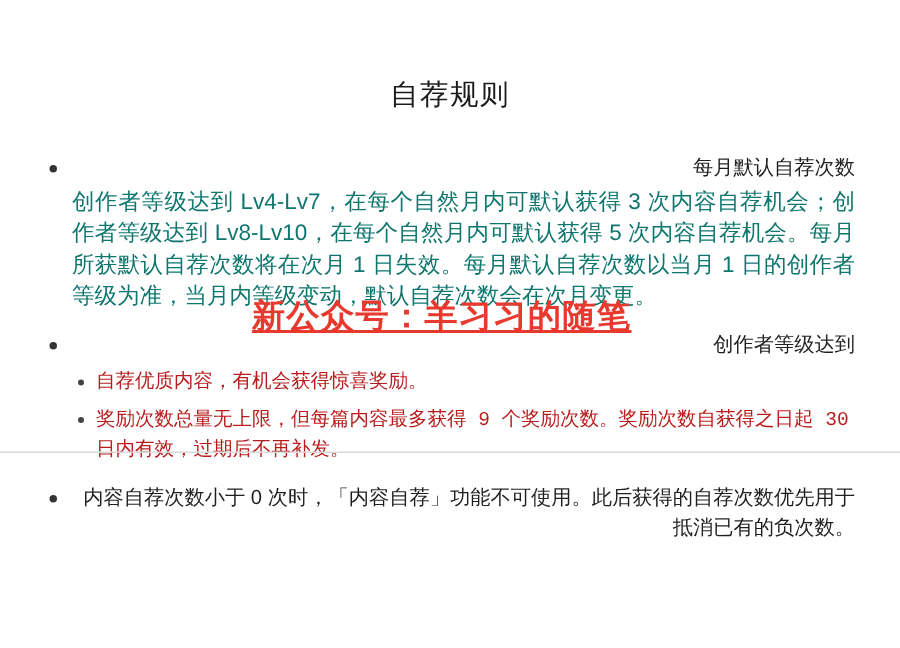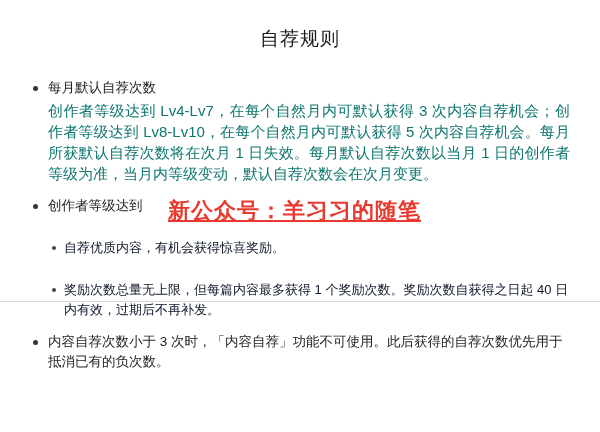--- a/index.html
+++ b/index.html
@@ -13,21 +13,21 @@
     font-family: "Liberation Sans", "DejaVu Sans", sans-serif;
     color: #222222;
     overflow: hidden;
     position: relative;
   }
   .page {
     position: relative;
     width: 600px;
     height: 340px;
     box-sizing: border-box;
-    padding: 18px 30px 0 30px;
+    padding: 42px 30px 0 30px;
   }
   .doc-title {
     text-align: center;
     font-size: 19px;
     color: #1c1c1c;
     letter-spacing: 1px;
     margin: 8px 0 26px 0;
     font-weight: normal;
   }
   ul.lvl1 {
@@ -47,40 +47,42 @@
     top: 8px;
     width: 5px;
     height: 5px;
     background: #333333;
     border-radius: 50%;
   }
   .li-head {
     font-size: 13.5px;
     line-height: 20px;
     color: #1f1f1f;
+    text-align: right;
   }
   .para {
     font-size: 15px;
     line-height: 21px;
     color: #0f766e;
     margin-top: 2px;
     text-align: justify;
   }
   ul.lvl2 {
     list-style: none;
     margin: 3px 0 0 0;
     padding: 0;
   }
   ul.lvl2 > li {
     position: relative;
     padding-left: 16px;
-    margin-top: 22px;
+    margin-top: 5px;
     font-size: 13px;
     line-height: 20px;
-    color: #0f172a;
+    color: #b91c1c;
+    font-family: Liberation Mono, monospace;
   }
   ul.lvl2 > li::before {
     content: "";
     position: absolute;
     left: 4px;
     top: 8px;
     width: 4px;
     height: 4px;
     background: #444444;
     border-radius: 50%;
@@ -117,26 +119,26 @@
 
     <li>
       <div class="li-head">每月默认自荐次数</div>
       <div class="para">创作者等级达到 Lv4-Lv7，在每个自然月内可默认获得 3 次内容自荐机会；创作者等级达到 Lv8-Lv10，在每个自然月内可默认获得 5 次内容自荐机会。每月所获默认自荐次数将在次月 1 日失效。每月默认自荐次数以当月 1 日的创作者等级为准，当月内等级变动，默认自荐次数会在次月变更。</div>
     </li>
 
     <li>
       <div class="li-head">创作者等级达到</div>
       <ul class="lvl2">
         <li>自荐优质内容，有机会获得惊喜奖励。</li>
-        <li>奖励次数总量无上限，但每篇内容最多获得 1 个奖励次数。奖励次数自获得之日起 40 日内有效，过期后不再补发。</li>
+        <li>奖励次数总量无上限，但每篇内容最多获得 9 个奖励次数。奖励次数自获得之日起 30 日内有效，过期后不再补发。</li>
       </ul>
     </li>
 
     <li>
-      <div class="li-head">内容自荐次数小于 3 次时，「内容自荐」功能不可使用。此后获得的自荐次数优先用于抵消已有的负次数。</div>
+      <div class="li-head">内容自荐次数小于 0 次时，「内容自荐」功能不可使用。此后获得的自荐次数优先用于抵消已有的负次数。</div>
     </li>
 
   </ul>
 
   <div class="watermark">新公众号：羊习习的随笔</div>
 
   <div class="bottom-rule"></div>
 
 </div>
 

